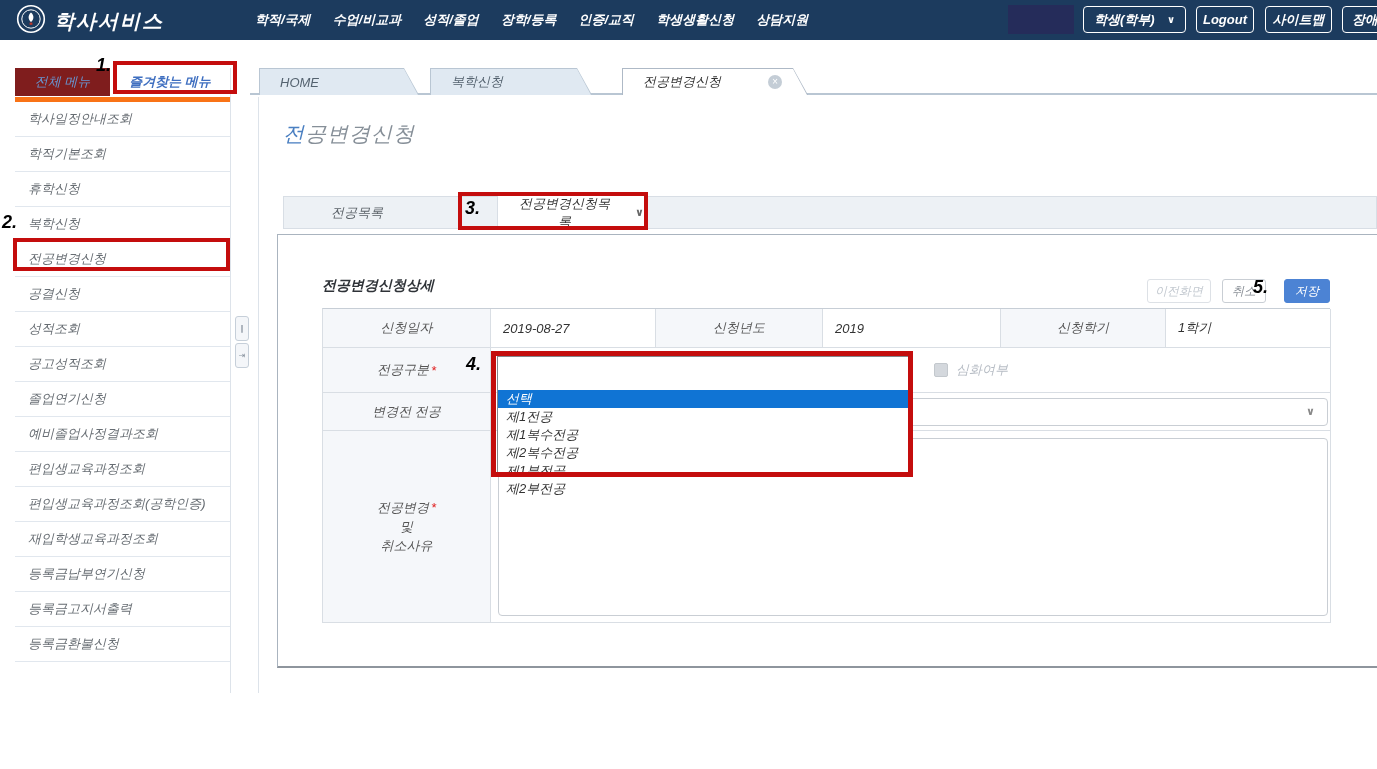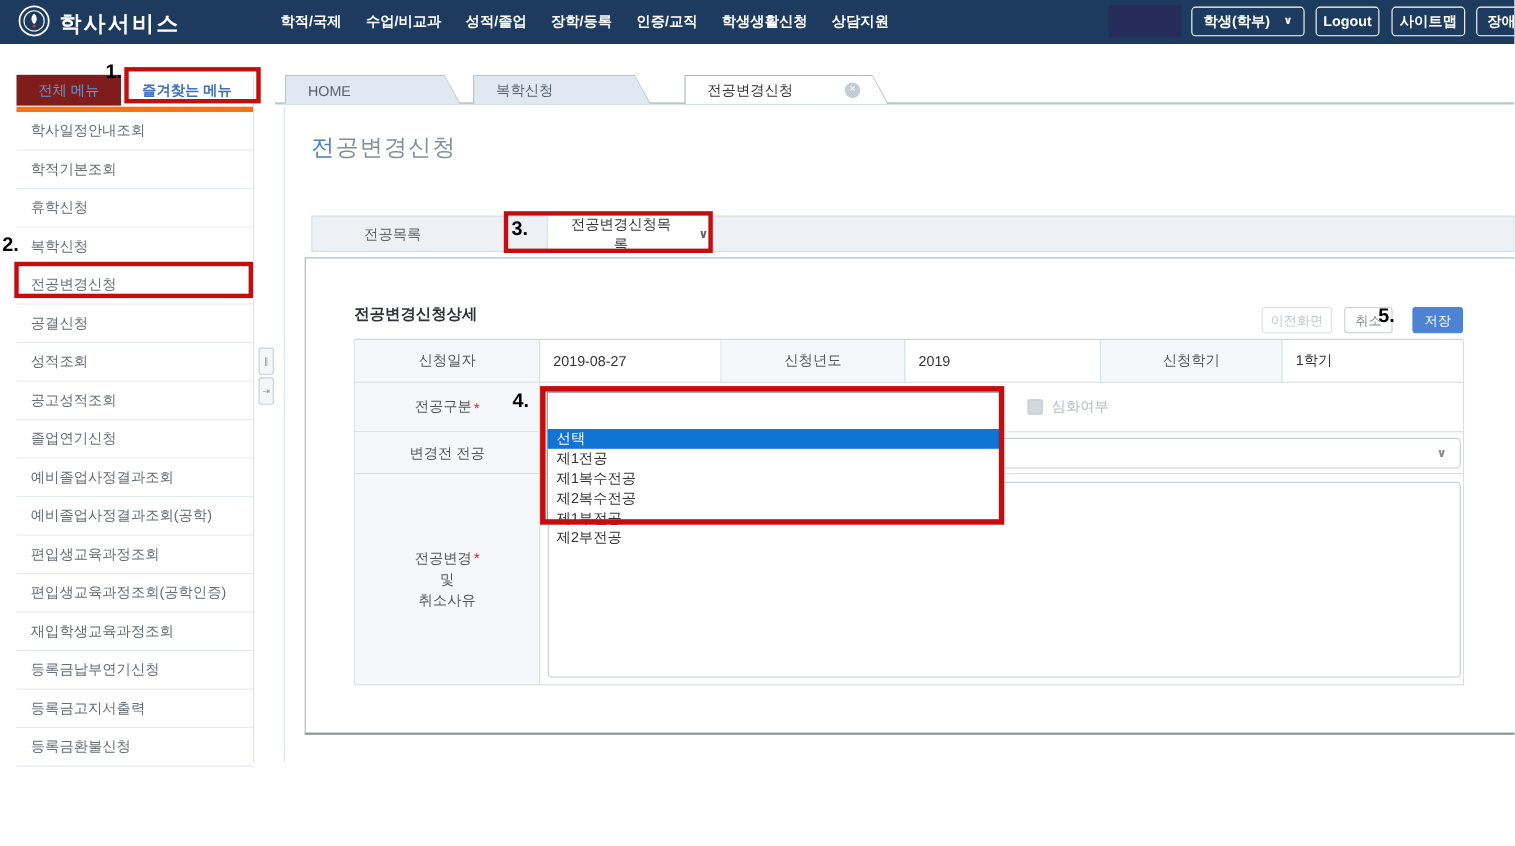--- a/index.html
+++ b/index.html
@@ -1,18 +1,18 @@
 <!DOCTYPE html>
 <html><head>
 <meta charset="utf-8">
 <style>
   * { margin:0; padding:0; box-sizing:border-box; }
   html,body { background:#fff; }
   body { font-family:"Liberation Sans","DejaVu Sans",sans-serif; }
-  .screen { position:relative; width:1377px; height:769px; background:#fff; overflow:hidden; }
+  .screen { position:relative; width:1377px; height:769px; background:#fff; overflow:hidden;font-style:italic; }
 
   
   .header { position:absolute; left:0; top:0; width:1377px; height:40px; background:#1c3b5e; }
   .logo-area { position:absolute; left:16px; top:4px; display:flex; align-items:center; gap:8px; }
   .app-title { color:#fff; font-size:20px; font-weight:800; letter-spacing:2px; }
   .top-nav { position:absolute; left:255px; top:0; height:40px; display:flex; align-items:center; gap:22px; }
   .top-nav .nav-item { color:#fff; font-size:13px; font-weight:600; cursor:pointer; white-space:nowrap; }
   .redacted-box { position:absolute; left:1008px; top:5px; width:66px; height:29px; background:#252c5a; }
   .hdr-btn { position:absolute; top:6px; height:27px; border:1.5px solid #fff; border-radius:4px;
              color:#fff; font-size:13px; font-weight:600; display:flex; align-items:center; justify-content:center;
@@ -154,21 +154,20 @@
     <div class="side-item">학사일정안내조회</div>
     <div class="side-item">학적기본조회</div>
     <div class="side-item">휴학신청</div>
     <div class="side-item">복학신청</div>
     <div class="side-item">전공변경신청</div>
     <div class="side-item">공결신청</div>
     <div class="side-item">성적조회</div>
     <div class="side-item">공고성적조회</div>
     <div class="side-item">졸업연기신청</div>
     <div class="side-item">예비졸업사정결과조회</div>
-    <div class="side-item">예비졸업사정결과조회(공학)</div>
     <div class="side-item">편입생교육과정조회</div>
     <div class="side-item">편입생교육과정조회(공학인증)</div>
     <div class="side-item">재입학생교육과정조회</div>
     <div class="side-item">등록금납부연기신청</div>
     <div class="side-item">등록금고지서출력</div>
     <div class="side-item">등록금환불신청</div>
   </div>
   <div class="v-line line-sidebar"></div>
   <div class="v-line line-main"></div>
   <div class="collapse-btn collapse-1">

